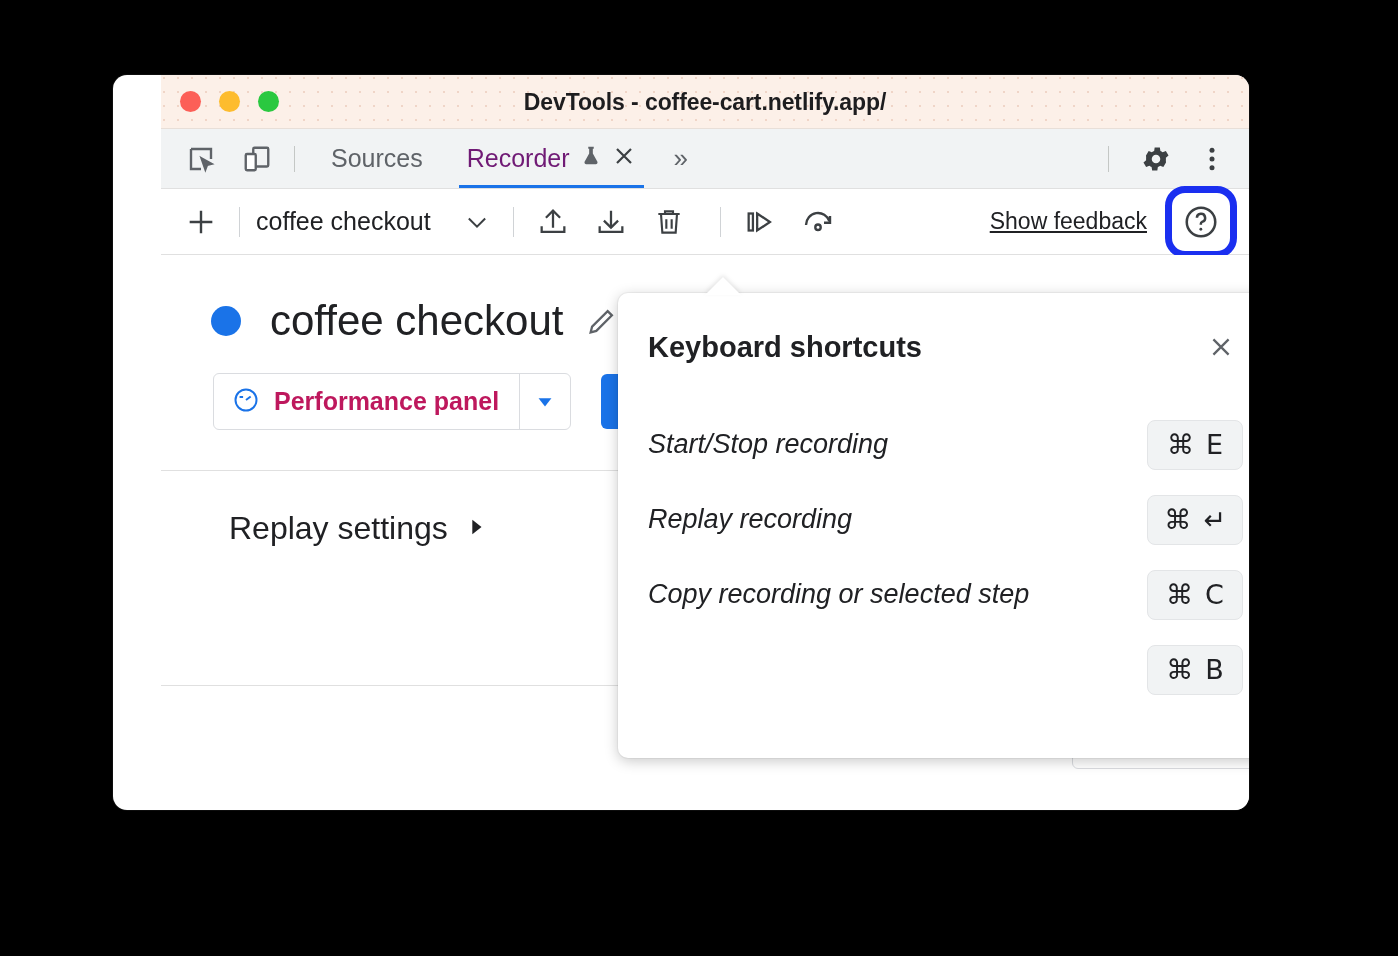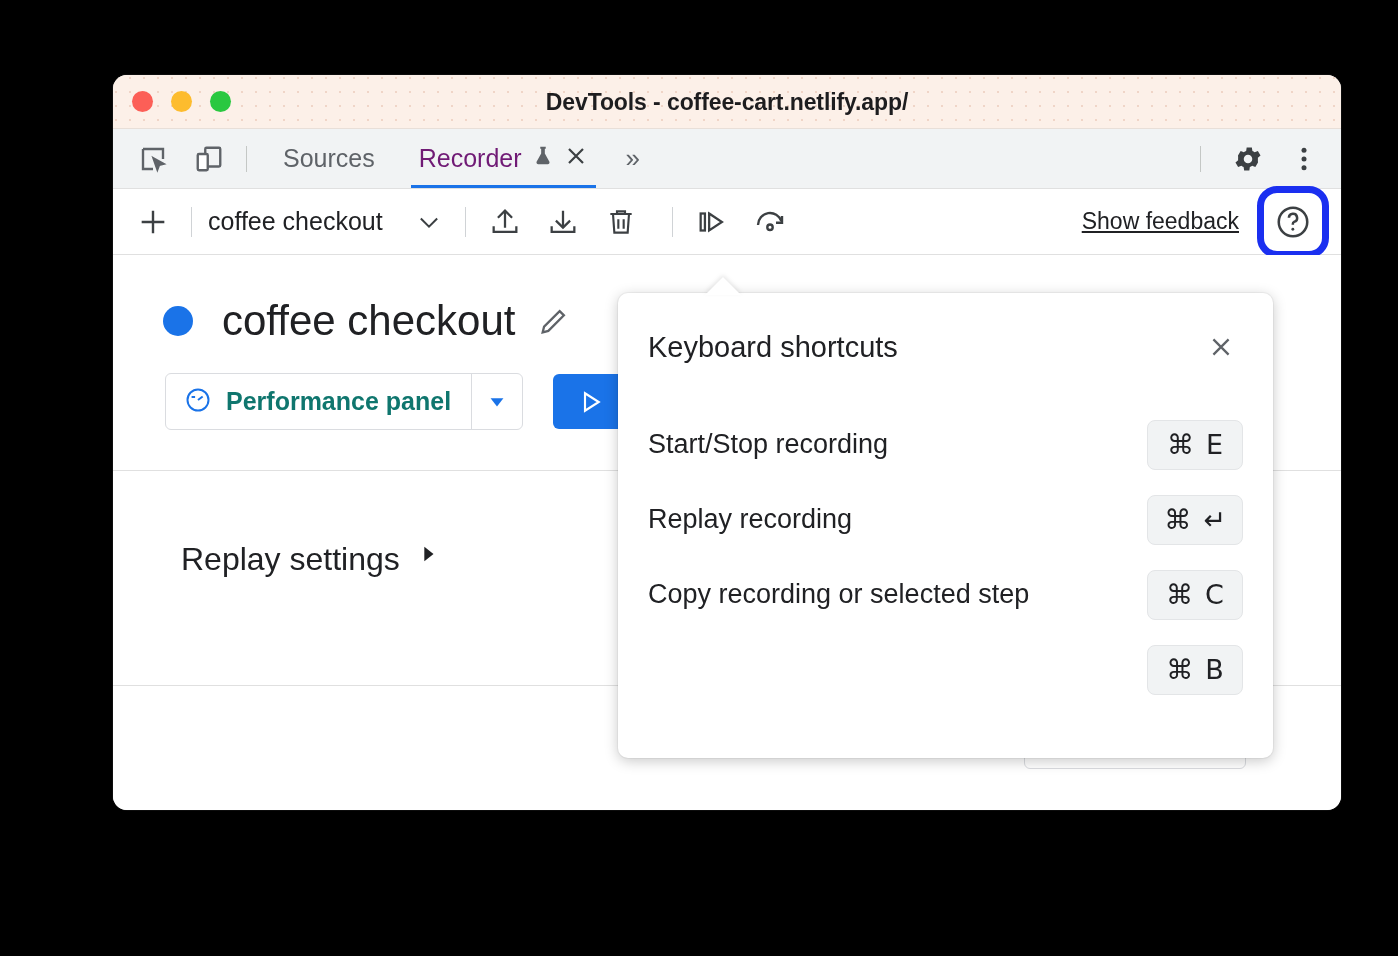--- a/index.html
+++ b/index.html
@@ -17,26 +17,27 @@
     width: 1398px;
     height: 956px;
     background: #000000;
   }
 
   
   .window {
     position: absolute;
     left: 113px;
     top: 75px;
-    width: 1228px;
+    width: 1088px;
     height: 735px;
     background: #ffffff;
     border-radius: 14px;
     overflow: hidden;
     box-shadow: 0 0 0 1px rgba(255,255,255,0.05);
+    padding-left: 48px;
   }
 
   
   .titlebar {
     position: relative;
     height: 53px;
     background-color: #fcf0e8;
     background-image:
       radial-gradient(circle at 3px 3px, rgba(226,180,160,0.45) 1.1px, transparent 1.2px);
     background-size: 14px 14px;
@@ -239,21 +240,21 @@
   }
   .perf-main {
     display: flex;
     align-items: center;
     gap: 14px;
     padding: 0 20px 0 18px;
     height: 100%;
   }
   .perf-label {
     font-size: 25px;
-    color: #0f766e;
+    color: #be185d;
     font-weight: bold;
     white-space: nowrap;
   }
   .perf-arrow {
     width: 50px;
     height: 100%;
     border-left: 1px solid #dadce0;
     display: flex; align-items: center; justify-content: center;
   }
   .replay-btn {
@@ -274,22 +275,22 @@
     background: #e0e0e0;
   }
   .hr1 { top: 215px; }
   .hr2 { top: 430px; }
 
   .replay-settings {
     position: absolute;
     top: 255px;
     left: 68px;
     display: flex;
+    align-items: center;
     gap: 17px;
-    margin-top: 31px;
   }
   .rs-label {
     font-size: 32px;
     color: #202124;
   }
   .throttle-row {
     position: absolute;
     top: 330px;
     left: 68px;
     display: flex;
@@ -344,40 +345,41 @@
     z-index: 41;
     filter: drop-shadow(0 -2px 2px rgba(0,0,0,0.10));
   }
   .popup-head {
     display: flex;
     align-items: center;
     padding: 36px 34px 0 30px;
   }
   .popup-title {
     font-size: 29px;
-    font-weight: normal;
+    font-weight: bold;
     color: #202124;
   }
   .popup-close {
     margin-left: auto;
     width: 36px; height: 36px;
     display: flex; align-items: center; justify-content: center;
   }
   .shortcut-list {
     padding: 42px 30px 0 30px;
   }
   .shortcut-row {
     display: flex;
     align-items: center;
     height: 75px;
   }
   .sc-label {
     font-size: 27px;
     color: #202124;
     white-space: nowrap;
+    font-style: italic;
   }
   .sc-keys {
     margin-left: auto;
     min-width: 96px;
     height: 50px;
     background: #f1f3f4;
     border: 1px solid #e3e5e7;
     border-radius: 8px;
     display: flex;
     align-items: center;

